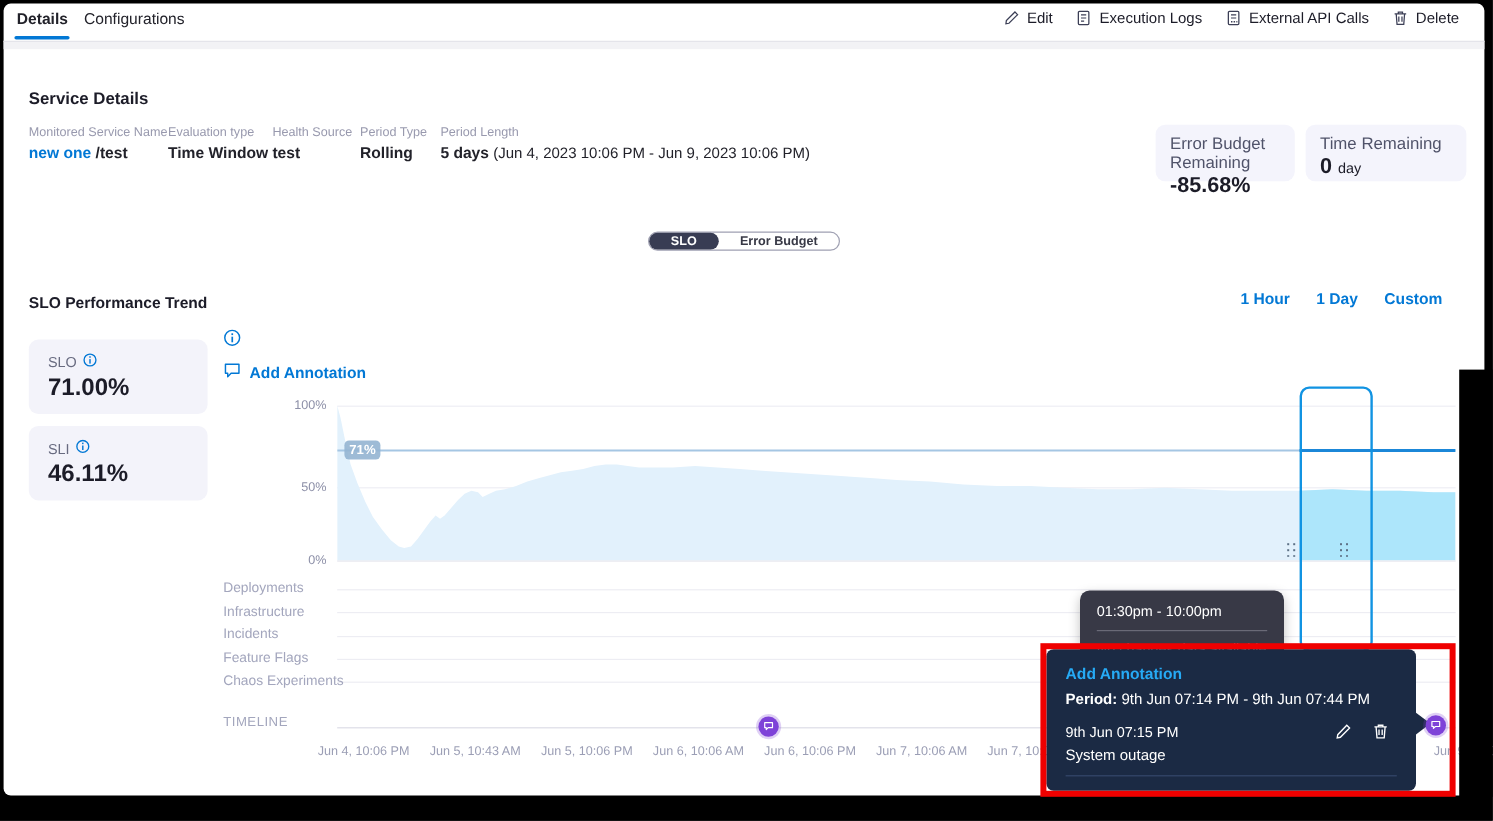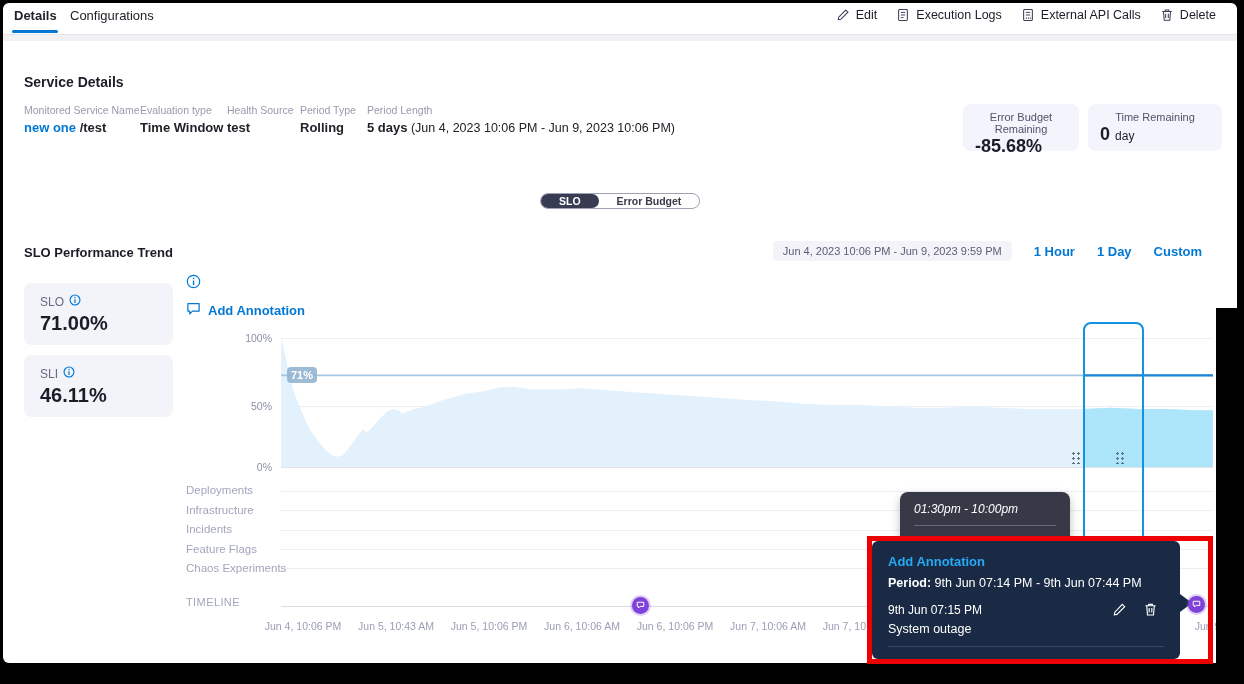--- a/index.html
+++ b/index.html
@@ -22,21 +22,21 @@
   #svc-title { position:absolute; left:24px; top:74px; font-size:14px; font-weight:bold; color:#1c1c28; z-index:2; }
   .field { position:absolute; top:104px; z-index:2; }
   .field .flabel { font-size:10.5px; color:#9899ae; }
   .field .fvalue { margin-top:4px; font-size:13px; font-weight:bold; color:#22222a; }
   .fvalue .link { color:#0278d5; }
   .fvalue .plain { font-weight:normal; font-size:12.5px; color:#22222a; }
   #field-0{left:24px;} #field-1{left:140px;} #field-2{left:227px;} #field-3{left:300px;} #field-4{left:367px;}
 
   .stat-card { position:absolute; top:104px; height:47px; background:#f4f4fc; border-radius:8px; padding:7px 12px; z-index:2; }
   #stat-eb { left:963px; width:116px; } #stat-time { left:1088px; width:134px; }
-  .stat-card .slabel { font-size:11px; color:#50536a;text-align:center; }
+  .stat-card .slabel { font-size:14px; color:#50536a; }
   .stat-card .svalue { margin-top:1px; font-size:18px; font-weight:bold; color:#1c1c28; }
   .stat-card .sunit { font-size:12px; font-weight:normal; color:#1c1c28; }
 
   
   #view-toggle { position:absolute; left:540px; top:193px; height:16px; display:flex; border:1px solid #9fa0b2; border-radius:9px; background:#fff; z-index:2; }
   .seg { font-size:10.5px; font-weight:bold; line-height:14px; padding:0 18px; border-radius:8px; cursor:pointer; }
   .seg.on { background:#383c53; color:#fff; }
   .seg.off { color:#383946; }
 
   
@@ -70,21 +70,21 @@
   .lane-line { position:absolute; left:281px; width:932px; height:1px; background:#ededf3; z-index:1; }
   #timeline-label { position:absolute; left:186px; top:596px; font-size:11px; color:#a3a6bd; letter-spacing:.4px; z-index:2; }
   #timeline-line { position:absolute; left:281px; top:606px; width:932px; height:1px; background:#dcdce6; z-index:1; }
 
   .marker { position:absolute; width:17px; height:17px; border-radius:50%; background:#7e42d8; box-shadow:0 0 0 2px rgba(126,66,216,.25); display:flex; align-items:center; justify-content:center; z-index:46; cursor:pointer; }
   #marker-mid { left:632px; top:597px; } #marker-right { left:1188px; top:596px; }
 
   .xtick { position:absolute; top:620px; transform:translateX(-50%); font-size:10.5px; color:#9b9eb5; white-space:nowrap; z-index:2; }
 
   
-  #tooltip { position:absolute; left:900px; top:492px; width:170px; background:#383946; border-radius:8px; padding:10px 14px 12px; z-index:30; box-shadow:0 4px 10px rgba(0,0,0,.25);font-style:italic; }
+  #tooltip { position:absolute; left:900px; top:492px; width:170px; background:#383946; border-radius:8px; padding:10px 14px 12px; z-index:30; box-shadow:0 4px 10px rgba(0,0,0,.25); }
   #tooltip .ttime { color:#fff; font-size:12px; }
   #tooltip .tdiv { height:1px; background:#6a6a77; margin:9px 0 8px; }
   #tooltip .tmsg { color:#e8e8ee; font-size:12px; }
 
   
   #popup { position:absolute; left:872px; top:541px; width:308px; height:118px; background:#1b2a44; border-radius:6px; padding:13px 16px 0; z-index:40; }
   #popup .ptitle { color:#26aaf5; font-size:13px; font-weight:bold; cursor:pointer; }
   #popup .pperiod { margin-top:7px; color:#fff; font-size:12.5px; }
   #popup .pperiod b { font-weight:bold; }
   #popup .prow { margin-top:12px; display:flex; align-items:center; }
@@ -179,21 +179,20 @@
     <div class="svalue"><span>0</span> <span class="sunit">day</span></div>
   </div>
 
   <div id="view-toggle">
     <div class="seg on">SLO</div>
     <div class="seg off">Error Budget</div>
   </div>
 
   <div id="trend-title">SLO Performance Trend</div>
   <div id="trend-right">
-    <div id="date-chip">Jun 4, 2023 10:06 PM - Jun 9, 2023 9:59 PM</div>
     <div class="range-link">1 Hour</div>
     <div class="range-link">1 Day</div>
     <div class="range-link">Custom</div>
   </div>
 
   <div id="info-row">
     <span><svg width="15" height="15" viewBox="0 0 16 16">
           <circle cx="8" cy="8" r="6.6" fill="none" stroke="#0278d5" stroke-width="1.3"></circle>
           <rect x="7.3" y="7" width="1.5" height="5" fill="#0278d5"></rect>
           <rect x="7.3" y="4" width="1.5" height="1.6" fill="#0278d5"></rect>

